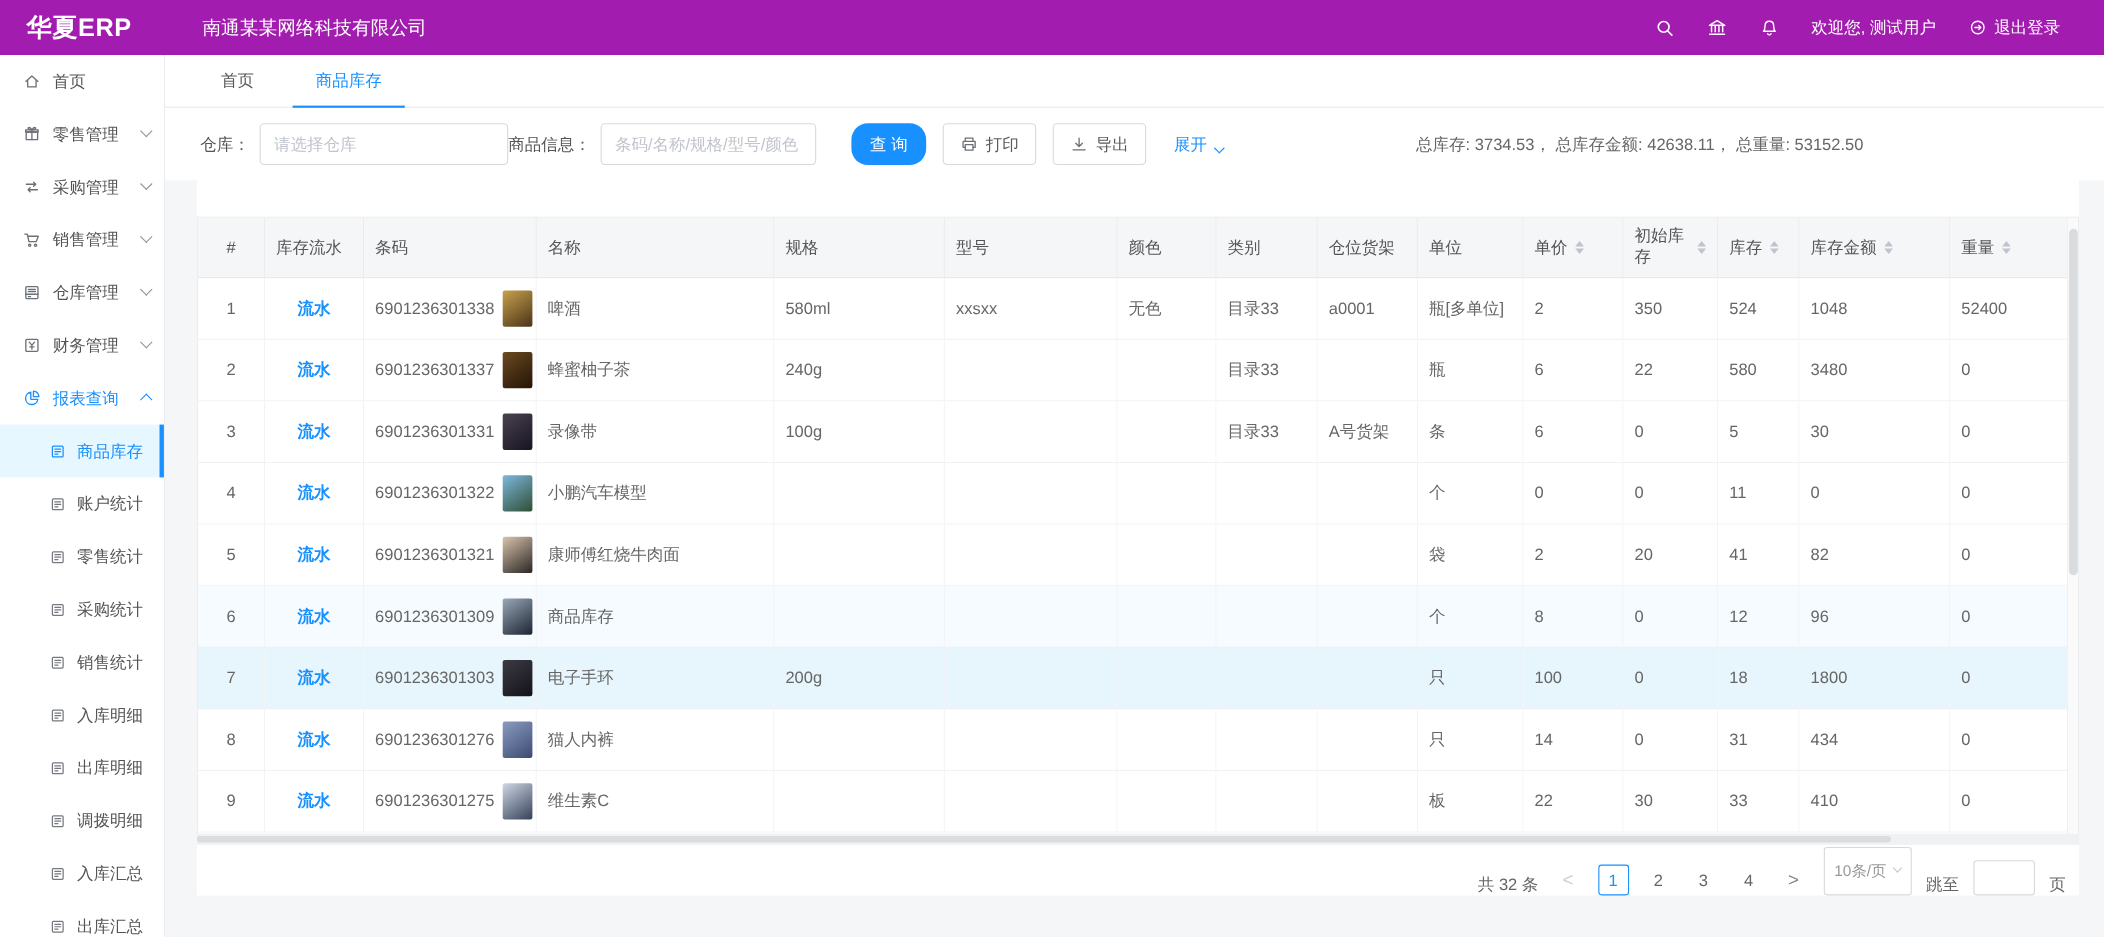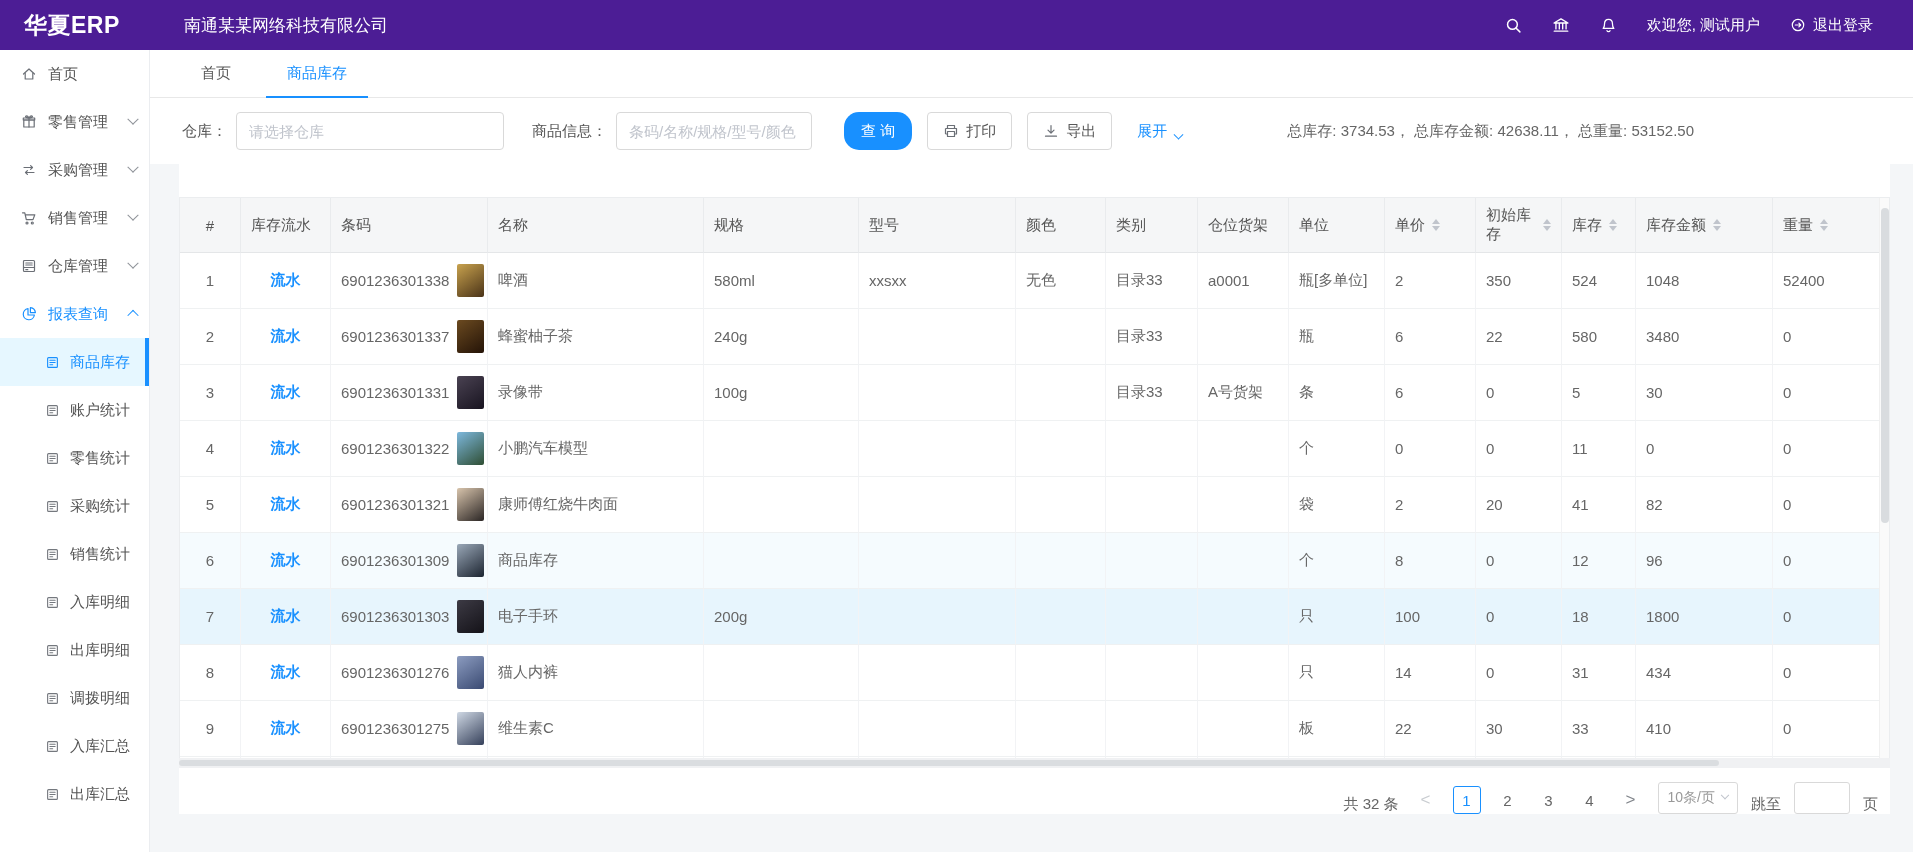--- a/index.html
+++ b/index.html
@@ -1,21 +1,21 @@
 <!DOCTYPE html>
 <html><head>
 <meta charset="utf-8">
 <style>
   * { box-sizing: border-box; margin: 0; padding: 0; }
   html,body { width: 1913px; height: 852px; }
   body { font-family: "Liberation Sans", "DejaVu Sans", sans-serif; background:#f4f6f8; overflow:hidden; }
   .app { position:relative; width:1913px; height:852px; overflow:hidden; }
 
   
-  .topbar { position:absolute; left:0; top:0; width:1913px; height:50px; background:#4c1d95; display:flex; align-items:center; z-index:30; }
+  .topbar { position:absolute; left:0; top:0; width:1913px; height:50px; background:#a21caf; display:flex; align-items:center; z-index:30; }
   .logo { width:150px; padding-left:24px; color:#fff; font-size:23px; font-weight:bold; letter-spacing:.5px; white-space:nowrap; }
   .company { color:#fff; font-size:17px; margin-left:34px; }
   .top-right { margin-left:auto; display:flex; align-items:center; gap:30px; padding-right:40px; color:#fff; font-size:15px; }
   .tb-icon { display:flex; align-items:center; cursor:pointer; color:#fff; }
   .tb-icon svg { display:block; }
   .welcome { white-space:nowrap; }
   .logout { display:flex; align-items:center; gap:7px; cursor:pointer; white-space:nowrap; }
 
   
   .sidebar { position:absolute; left:0; top:50px; width:150px; height:802px; background:#fff; border-right:1px solid #ebedf0; z-index:20; }
@@ -36,21 +36,21 @@
   
   .content { position:absolute; left:150px; top:50px; width:1763px; height:802px; background:#f4f6f8; }
   .tabbar { height:48px; background:#fff; border-bottom:1px solid #e8e8e8; display:flex; align-items:stretch; padding-left:38px; }
   .tab { display:flex; align-items:center; padding:0 13px; margin-right:30px; font-size:15px; color:#595959; position:relative; cursor:pointer; white-space:nowrap; }
   .tab.active { color:#1890ff; }
   .tab.active::after { content:""; position:absolute; left:-8px; right:-8px; bottom:-1px; height:2px; background:#1890ff; }
 
   .toolbar { height:66px; background:#fff; display:flex; align-items:center; padding-left:32px; font-size:15px; color:#555; white-space:nowrap; }
   .f-label { margin-right:9px; }
   .sel-input, .txt-input { height:38px; border:1px solid #d9d9d9; border-radius:4px; padding:0 12px; font-size:15px; color:#333; background:#fff; outline:none; font-family:inherit; }
-  .sel-input { width:268px; margin-right:28px; }
+  .sel-input { width:226px; }
   .txt-input { width:196px; }
   .sel-input::placeholder, .txt-input::placeholder, .jump-input::placeholder { color:#c0c4cc; }
   .btn-primary { margin-left:32px; height:38px; padding:0 17px; background:#1890ff; color:#fff; border:none; border-radius:15px; font-size:15px; cursor:pointer; font-family:inherit; white-space:nowrap; }
   .btn-plain { margin-left:15px; height:38px; padding:0 15px; background:#fff; border:1px solid #d9d9d9; border-radius:4px; color:#595959; font-size:15px; cursor:pointer; display:inline-flex; align-items:center; gap:7px; font-family:inherit; white-space:nowrap; }
   .btn-plain svg { color:#6b6f76; }
   .expand-link { margin-left:25px; color:#1890ff; font-size:15px; display:inline-flex; align-items:flex-end; gap:6px; cursor:pointer; }
   .expand-link .chev { border-color:#1890ff; width:7px; height:7px; margin-left:2px; }
   .summary { margin-left:auto; margin-right:219px; color:#666; font-size:15px; }
 
   
@@ -75,21 +75,21 @@
   .vthumb { position:absolute; left:1px; top:10px; width:8px; height:315px; background:#d9dcdf; border-radius:4px; }
   .hscroll { width:1711px; height:10px; background:#f0f1f3; position:relative; }
   .hthumb { position:absolute; left:0; top:2px; height:6px; width:1540px; background:#dadde0; border-radius:3px; }
 
   
   .pager { height:46px; background:#fff; display:flex; align-items:flex-end; justify-content:flex-end; gap:13px; padding-right:12px; font-size:15px; color:#666; }
   .pg { min-width:28px; height:28px; display:flex; align-items:center; justify-content:center; cursor:pointer; color:#666; }
   .pg.prev { color:#c9cdd1; font-size:17px; }
   .pg.next { color:#82868c; font-size:17px; }
   .pg.current { border:1px solid #1890ff; color:#1890ff; border-radius:3px; width:28px; }
-  .size-select { height:32px; border:1px solid #d9d9d9; border-radius:3px; padding:0 9px; display:flex; align-items:center; gap:7px; color:#999; font-size:14px; background:#fff; cursor:pointer; }
+  .size-select { height:44px; border:1px solid #d9d9d9; border-radius:3px; padding:0 9px; display:flex; align-items:center; gap:7px; color:#999; font-size:14px; background:#fff; cursor:pointer; }
   .size-select .chev { width:6px; height:6px; border-color:#c0c4cc; }
   .jump-input { width:56px; height:32px; border:1px solid #d9d9d9; border-radius:3px; outline:none; padding:0 6px; font-size:14px; }
 </style>
 </head>
 <body>
 
 <div class="app">
 
   <div class="topbar">
     <div class="logo">华夏ERP</div>
@@ -169,20 +169,30 @@
           <span class="chev down"></span>
         </div>
         <div class="side-item">
           <span class="mi">
             <svg width="16" height="16" viewBox="0 0 16 16" fill="none" stroke="currentColor" stroke-width="1.2" stroke-linecap="round" stroke-linejoin="round">
               <rect x="2.5" y="2.5" width="11" height="11" rx="1"></rect>
               <path d="M2.5 9.5 H13.5 M4.8 11.7 H6.8 M4.8 5 H11.2 M4.8 7 H11.2"></path>
             </svg>
           </span>
           <span class="lbl">仓库管理</span>
+          <span class="chev down"></span>
+        </div>
+        <div class="side-item">
+          <span class="mi">
+            <svg width="16" height="16" viewBox="0 0 16 16" fill="none" stroke="currentColor" stroke-width="1.2" stroke-linecap="round" stroke-linejoin="round">
+              <rect x="2.5" y="2.5" width="11" height="11" rx="1"></rect>
+              <path d="M5.6 5 L8 7.8 L10.4 5 M8 7.8 V11.4 M6.1 9.3 H9.9"></path>
+            </svg>
+          </span>
+          <span class="lbl">财务管理</span>
           <span class="chev down"></span>
         </div>
         <div class="side-item active">
           <span class="mi">
             <svg width="16" height="16" viewBox="0 0 16 16" fill="none" stroke="currentColor" stroke-width="1.2" stroke-linecap="round" stroke-linejoin="round">
               <path d="M7 2.6 A5.6 5.6 0 1 0 13.4 9 L7 9 Z"></path>
               <path d="M9.4 1.6 A5.6 5.6 0 0 1 14.4 6.6 L9.4 6.6 Z"></path>
             </svg>
           </span>
           <span class="lbl">报表查询</span>

